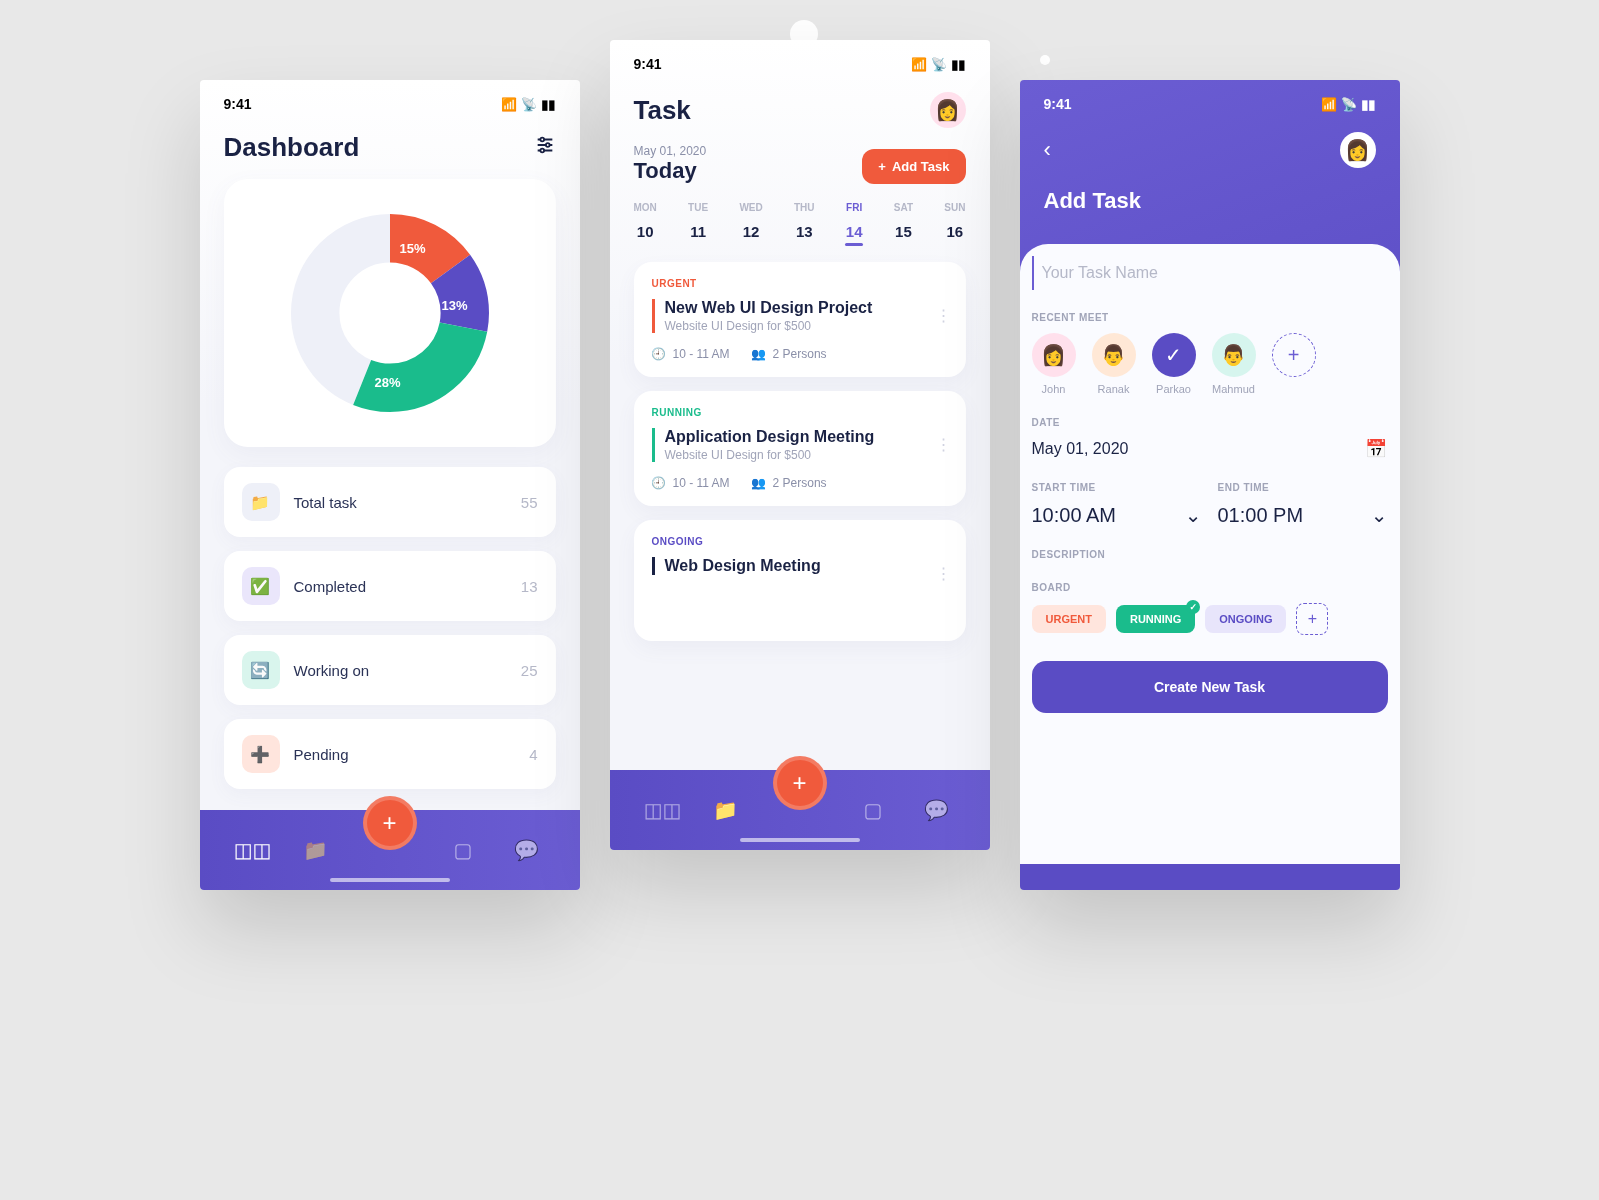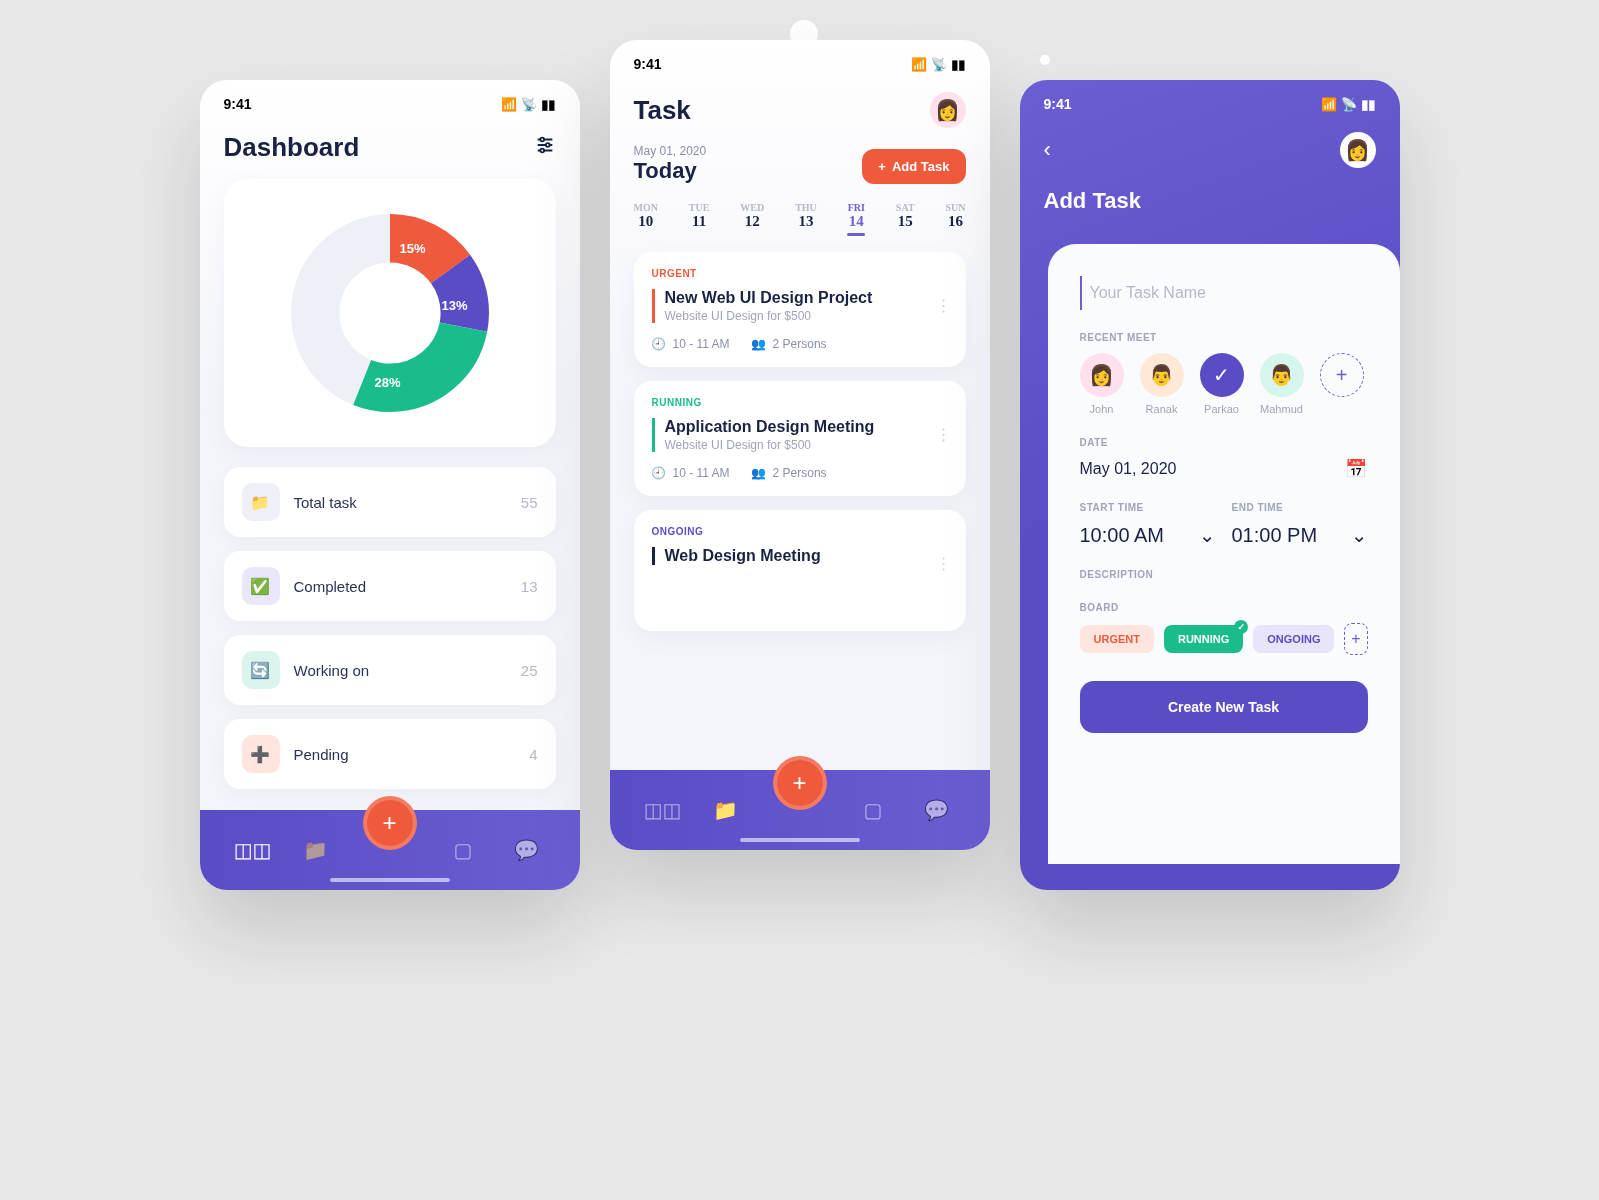--- a/index.html
+++ b/index.html
@@ -10,21 +10,21 @@
   height: 1200px;
   display: flex;
   justify-content: center;
   align-items: flex-start;
   gap: 30px;
   padding-top: 40px;
   position: relative;
 }
 .bg-dot { position: absolute; border-radius: 50%; background: #fff; }
 .phone {
-  border-radius: 27px;
+  border-radius: 4px;
   overflow: hidden;
   position: relative;
   box-shadow: 0 40px 80px rgba(0,0,0,0.15);
 }
 .phone1 { width: 380px; height: 810px; margin-top: 40px; background: linear-gradient(180deg, #fff 0%, #f4f5fa 40%); }
 .phone2 { width: 380px; height: 810px; background: linear-gradient(180deg, #fff 0%, #f4f5fa 40%); }
 .phone3 { width: 380px; height: 810px; margin-top: 40px; background: linear-gradient(160deg, #6b5dd3 0%, #5a4cc4 50%); }
 .status-bar { display: flex; justify-content: space-between; align-items: center; padding: 16px 24px 8px; font-size: 14px; font-weight: 600; }
 .status-bar.light { color: #fff; }
 .status-icons { display: flex; gap: 4px; align-items: center; font-size: 13px; }
@@ -51,36 +51,36 @@
 .tab-icon.active { color: #fff; }
 .fab { position: absolute; bottom: 40px; left: 50%; transform: translateX(-50%); width: 54px; height: 54px; border-radius: 50%; background: #f05a3c; border: 4px solid rgba(255,255,255,0.2); display: flex; align-items: center; justify-content: center; color: #fff; font-size: 24px; font-weight: 300; cursor: pointer; }
 .home-ind { position: absolute; bottom: 8px; left: 50%; transform: translateX(-50%); width: 120px; height: 4px; background: rgba(0,0,0,0.3); border-radius: 4px; }
 .home-ind.light { background: rgba(255,255,255,0.6); }
 
 .sub-date { padding: 0 24px; display: flex; justify-content: space-between; align-items: flex-end; margin-top: 4px; }
 .date-small { font-size: 12px; color: #8a8fa8; }
 .today-lbl { font-size: 22px; font-weight: 800; color: #1a2244; }
 .add-task-btn { background: #f05a3c; color: #fff; border-radius: 12px; padding: 10px 16px; font-size: 13px; font-weight: 600; display: flex; align-items: center; gap: 6px; cursor: pointer; }
 .week-row { display: flex; justify-content: space-between; padding: 18px 24px 8px; }
-.day-col { display: flex; flex-direction: column; align-items: center; gap: 0; cursor: pointer; position: relative; font-family: Liberation Serif, serif; }
+.day-col { display: flex; flex-direction: column; align-items: center; gap: 10px; cursor: pointer; position: relative; }
 .day-name { font-size: 10px; color: #b5b8c8; font-weight: 600; }
 .day-num { font-size: 15px; font-weight: 700; color: #1a2244; }
 .day-col.active .day-num, .day-col.active .day-name { color: #6b5dd3; }
 .day-col.active::after { content: ''; position: absolute; bottom: -6px; width: 18px; height: 3px; background: #6b5dd3; border-radius: 2px; }
 .task-card { background: #fff; border-radius: 18px; margin: 14px 24px 0; padding: 16px 18px; box-shadow: 0 8px 20px rgba(100,100,150,0.06); position: relative; }
 .task-tag { font-size: 10px; font-weight: 700; letter-spacing: 0.5px; }
 .task-title-row { border-left: 3px solid; padding-left: 10px; margin: 10px 0 6px; }
 .task-title { font-size: 16px; font-weight: 800; color: #1a2244; }
 .task-sub { font-size: 12px; color: #a0a4b8; margin-top: 2px; }
 .task-meta { display: flex; gap: 22px; margin-top: 14px; font-size: 12px; color: #8a8fa8; align-items: center; }
 .task-meta span { display: flex; align-items: center; gap: 6px; }
 .task-more { position: absolute; right: 14px; top: 44px; color: #d0d2e0; font-size: 16px; cursor: pointer; }
 
 .p3-header { padding: 8px 24px 20px; }
-.p3-sheet { background: #fafbff; border-radius: 28px 28px 0 0; margin-top: 10px; padding: 32px; height: 620px; margin-left: 28px; }
+.p3-sheet { background: #fafbff; border-radius: 28px 28px 0 0; margin-top: 10px; padding: 12px; height: 620px; }
 .task-name-input { width: 100%; border: none; background: transparent; font-size: 16px; color: #8a8fa8; padding: 8px 0; outline: none; border-left: 2px solid #6b5dd3; padding-left: 8px; }
 .task-name-input::placeholder { color: #b5b8c8; }
 .field-label { font-size: 10px; font-weight: 600; letter-spacing: 0.5px; color: #a0a4b8; margin-top: 22px; margin-bottom: 10px; }
 .meet-row { display: flex; gap: 16px; align-items: flex-start; }
 .meet-col { display: flex; flex-direction: column; align-items: center; gap: 6px; cursor: pointer; }
 .meet-av { width: 44px; height: 44px; border-radius: 50%; display: flex; align-items: center; justify-content: center; font-size: 20px; }
 .meet-name { font-size: 11px; color: #a0a4b8; }
 .meet-add { width: 44px; height: 44px; border-radius: 50%; border: 1.5px dashed #6b5dd3; display: flex; align-items: center; justify-content: center; color: #6b5dd3; font-size: 20px; cursor: pointer; }
 .date-row { display: flex; justify-content: space-between; align-items: center; cursor: pointer; }
 .date-val { font-size: 16px; color: #1a2244; font-weight: 500; }

